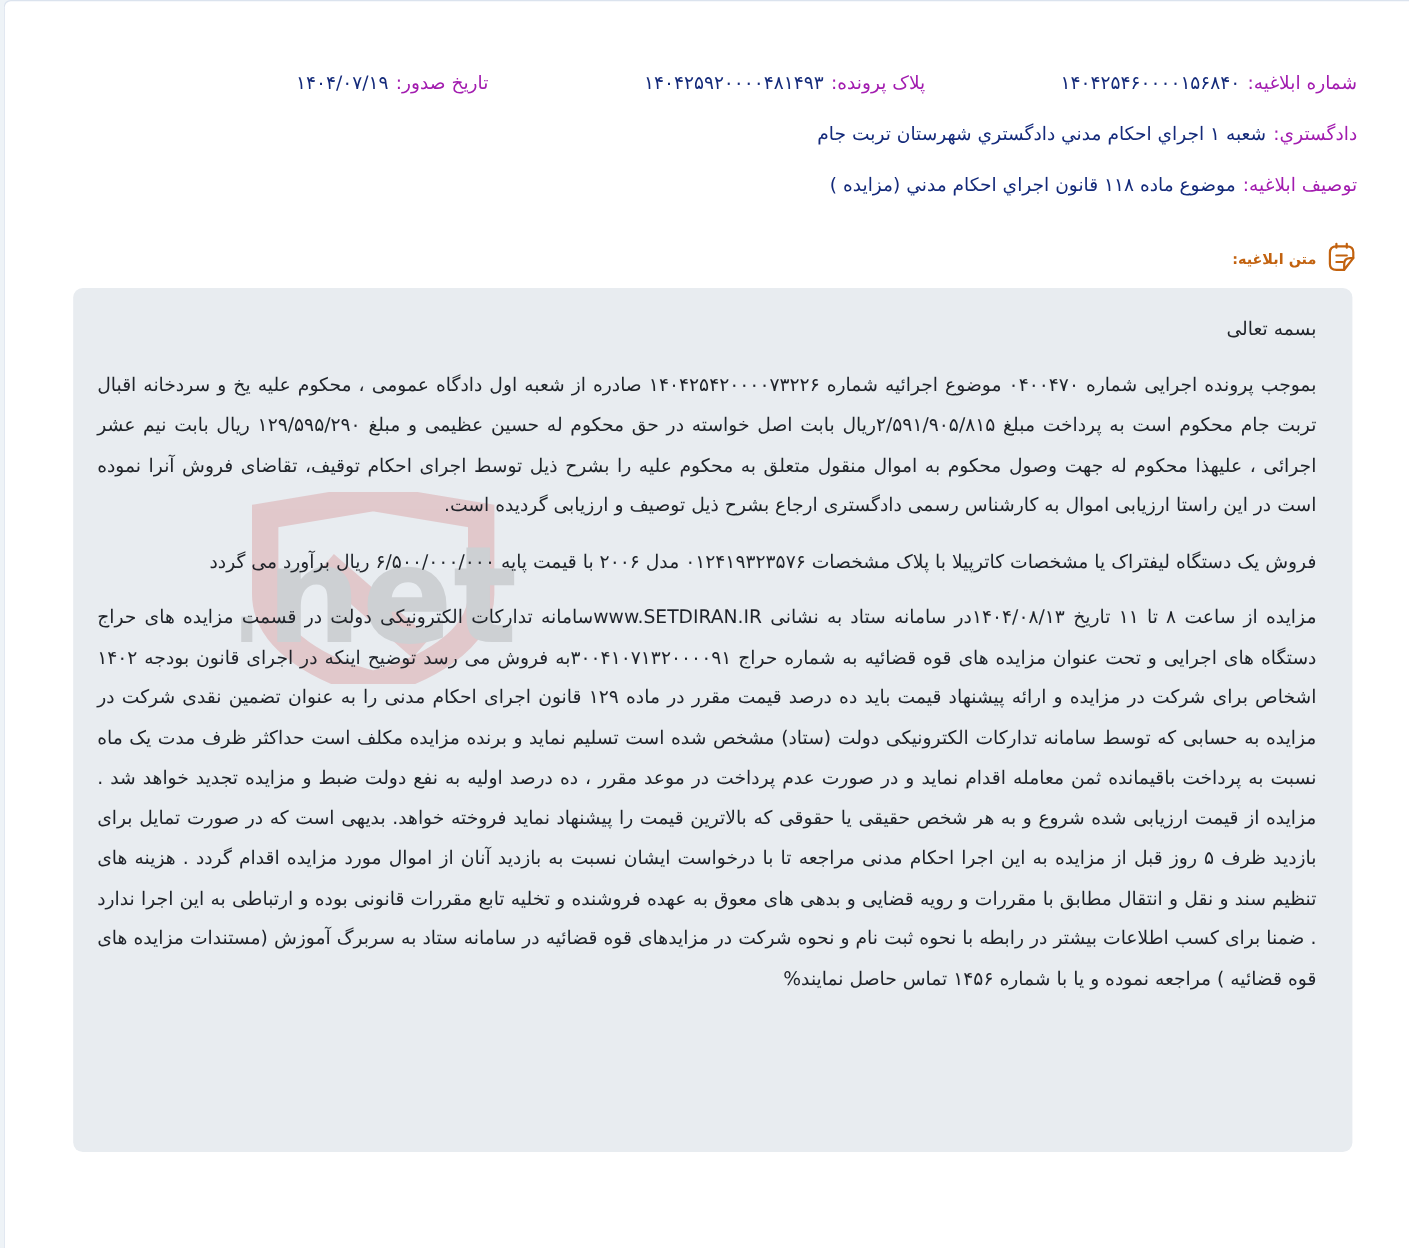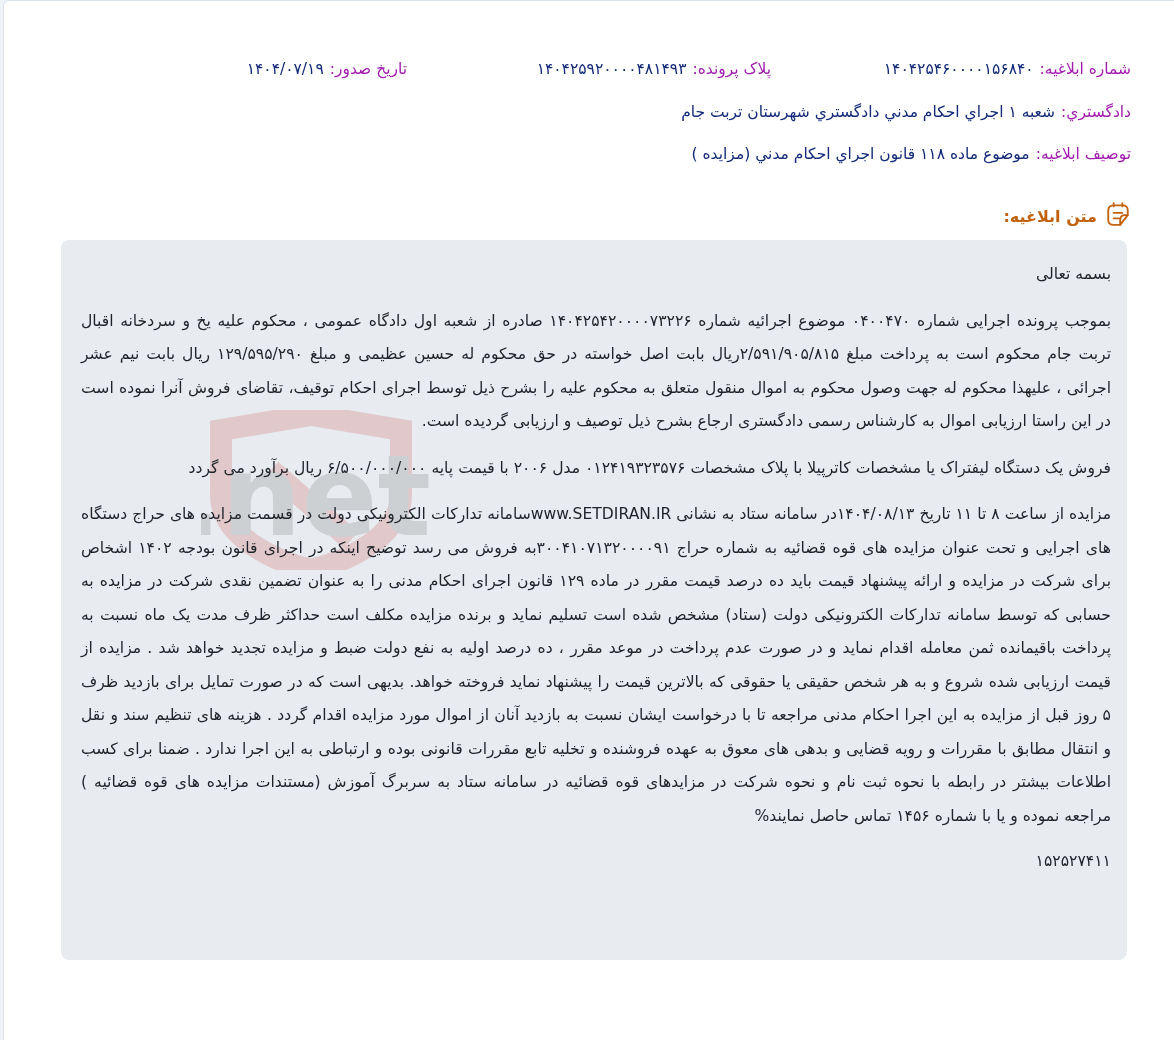--- a/index.html
+++ b/index.html
@@ -45,21 +45,21 @@
 
     .section-title {
       position: absolute;
       top: 200px;
       right: 44px;
       display: flex;
       align-items: center;
       gap: 8px;
       color: #c2620f;
       font-weight: bold;
-      font-size: 16px;
+      font-size: 12px;
     }
     .section-title svg { width: 26px; height: 26px; }
 
     .content-box {
       position: absolute;
       top: 239px;
       left: 57px;
       width: 1066px;
       height: 720px;
       background: #e8ecf0;
@@ -70,21 +70,21 @@
       position: absolute;
       left: 140px;
       top: 170px;
       width: 680px;
       height: 160px;
       pointer-events: none;
     }
     .text-body {
       position: absolute;
       top: 18px;
-      right: 16px;
+      right: 30px;
       left: 20px;
       color: #1f2329;
       font-size: 15.6px;
       line-height: 33.5px;
       text-align: justify;
       direction: rtl;
     }
     .text-body p { margin: 0 0 12px 0; }
     .text-body p.gap { margin-bottom: 13px; }
     .end-num { display: block; }
@@ -142,17 +142,16 @@
         <path d="M70 60 L150 130" stroke="#c22a2a" stroke-width="22"></path>
         <text x="230" y="125" font-family="DejaVu Sans, sans-serif" font-weight="bold" font-size="112" fill="#555">AriaTender.net</text>
       </g>
     </svg>
 
     <div class="text-body">
       <p class="gap">بسمه تعالی</p>
       <p class="gap">بموجب پرونده اجرایی شماره ۰۴۰۰۴۷۰  موضوع  اجرائیه شماره ۱۴۰۴۲۵۴۲۰۰۰۰۷۳۲۲۶ صادره  از شعبه اول دادگاه عمومی  ، محکوم علیه یخ و سردخانه اقبال تربت جام  محکوم است به پرداخت مبلغ  ۲/۵۹۱/۹۰۵/۸۱۵ریال بابت اصل خواسته در حق محکوم له حسین عظیمی و مبلغ ۱۲۹/۵۹۵/۲۹۰  ریال بابت نیم عشر اجرائی ، علیهذا محکوم له جهت وصول محکوم به اموال منقول متعلق به محکوم علیه را بشرح ذیل توسط اجرای احکام توقیف، تقاضای فروش آنرا نموده است در این راستا ارزیابی اموال به کارشناس رسمی دادگستری ارجاع بشرح ذیل توصیف و ارزیابی گردیده است.</p>
       <p class="gap">فروش یک دستگاه لیفتراک یا مشخصات کاترپیلا با پلاک مشخصات ۰۱۲۴۱۹۳۲۳۵۷۶ مدل ۲۰۰۶ با قیمت پایه ۶/۵۰۰/۰۰۰/۰۰۰ ریال برآورد می گردد</p>
       <p>مزایده از ساعت  ۸ تا ۱۱ تاریخ    ۱۴۰۴/۰۸/۱۳در سامانه ستاد به نشانی   www.SETDIRAN.IRسامانه تدارکات الکترونیکی دولت در قسمت مزایده های حراج دستگاه های اجرایی و تحت عنوان مزایده های قوه قضائیه به شماره حراج ۳۰۰۴۱۰۷۱۳۲۰۰۰۰۹۱به فروش می رسد توضیح اینکه در اجرای قانون بودجه ۱۴۰۲ اشخاص برای شرکت در مزایده و ارائه پیشنهاد قیمت باید ده درصد قیمت مقرر در ماده ۱۲۹ قانون اجرای احکام مدنی را به عنوان تضمین نقدی شرکت در مزایده به حسابی که توسط سامانه تدارکات الکترونیکی دولت (ستاد) مشخص شده است تسلیم نماید و برنده مزایده مکلف است حداکثر ظرف مدت یک ماه نسبت به پرداخت باقیمانده ثمن معامله اقدام نماید و در صورت عدم پرداخت در موعد مقرر ، ده  درصد اولیه به نفع دولت ضبط و مزایده تجدید خواهد شد . مزایده از قیمت ارزیابی شده شروع  و به هر شخص حقیقی یا حقوقی که بالاترین قیمت را پیشنهاد نماید فروخته خواهد. بدیهی است  که  در  صورت  تمایل  برای  بازدید  ظرف  ۵ روز  قبل  از  مزایده  به  این  اجرا  احکام  مدنی مراجعه تا با درخواست ایشان نسبت به بازدید آنان از اموال مورد مزایده اقدام گردد . هزینه های تنظیم سند و نقل و انتقال مطابق با مقررات و رویه قضایی و بدهی های معوق به عهده فروشنده و تخلیه تابع مقررات قانونی بوده و ارتباطی به این اجرا ندارد . ضمنا برای کسب اطلاعات بیشتر در رابطه با نحوه ثبت نام و نحوه شرکت در مزایدهای قوه قضائیه در سامانه ستاد به سربرگ آموزش (مستندات مزایده های قوه قضائیه ) مراجعه نموده و یا با شماره ۱۴۵۶ تماس حاصل نمایند%</p>
-      <span class="end-num">۱۵۲۵۲۷۴۱۱</span>
     </div>
   </div>
 
 </div>
 
 </body></html>

